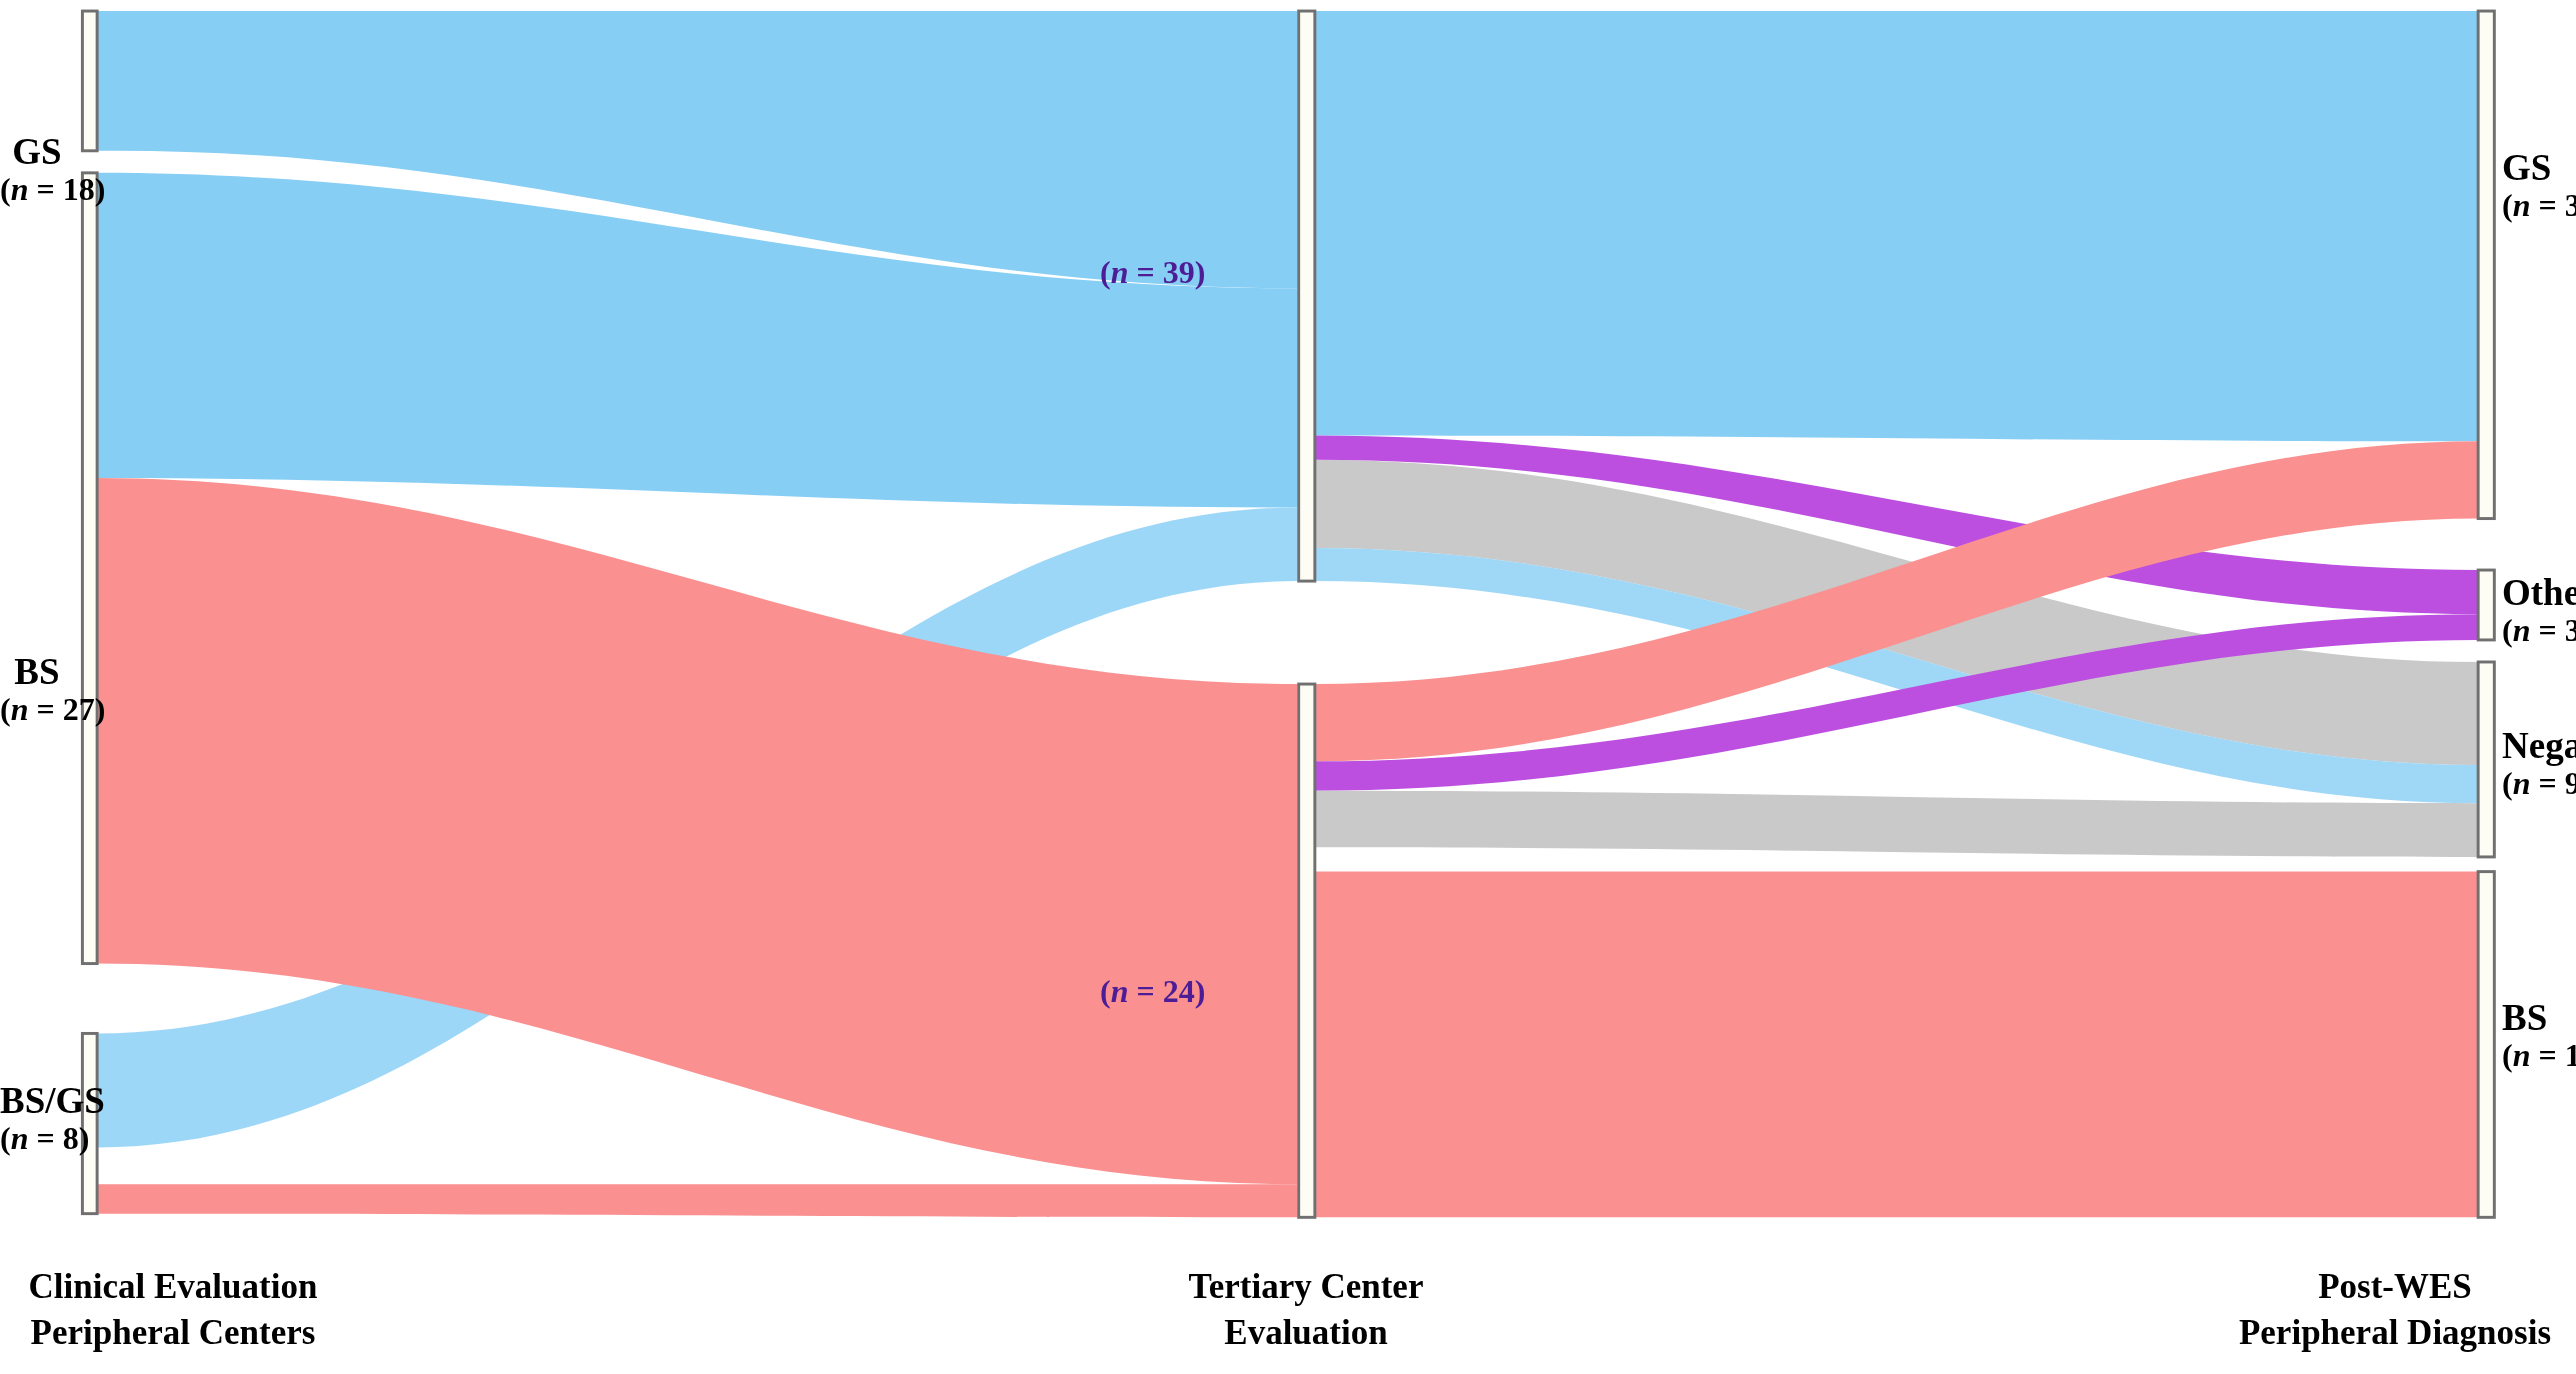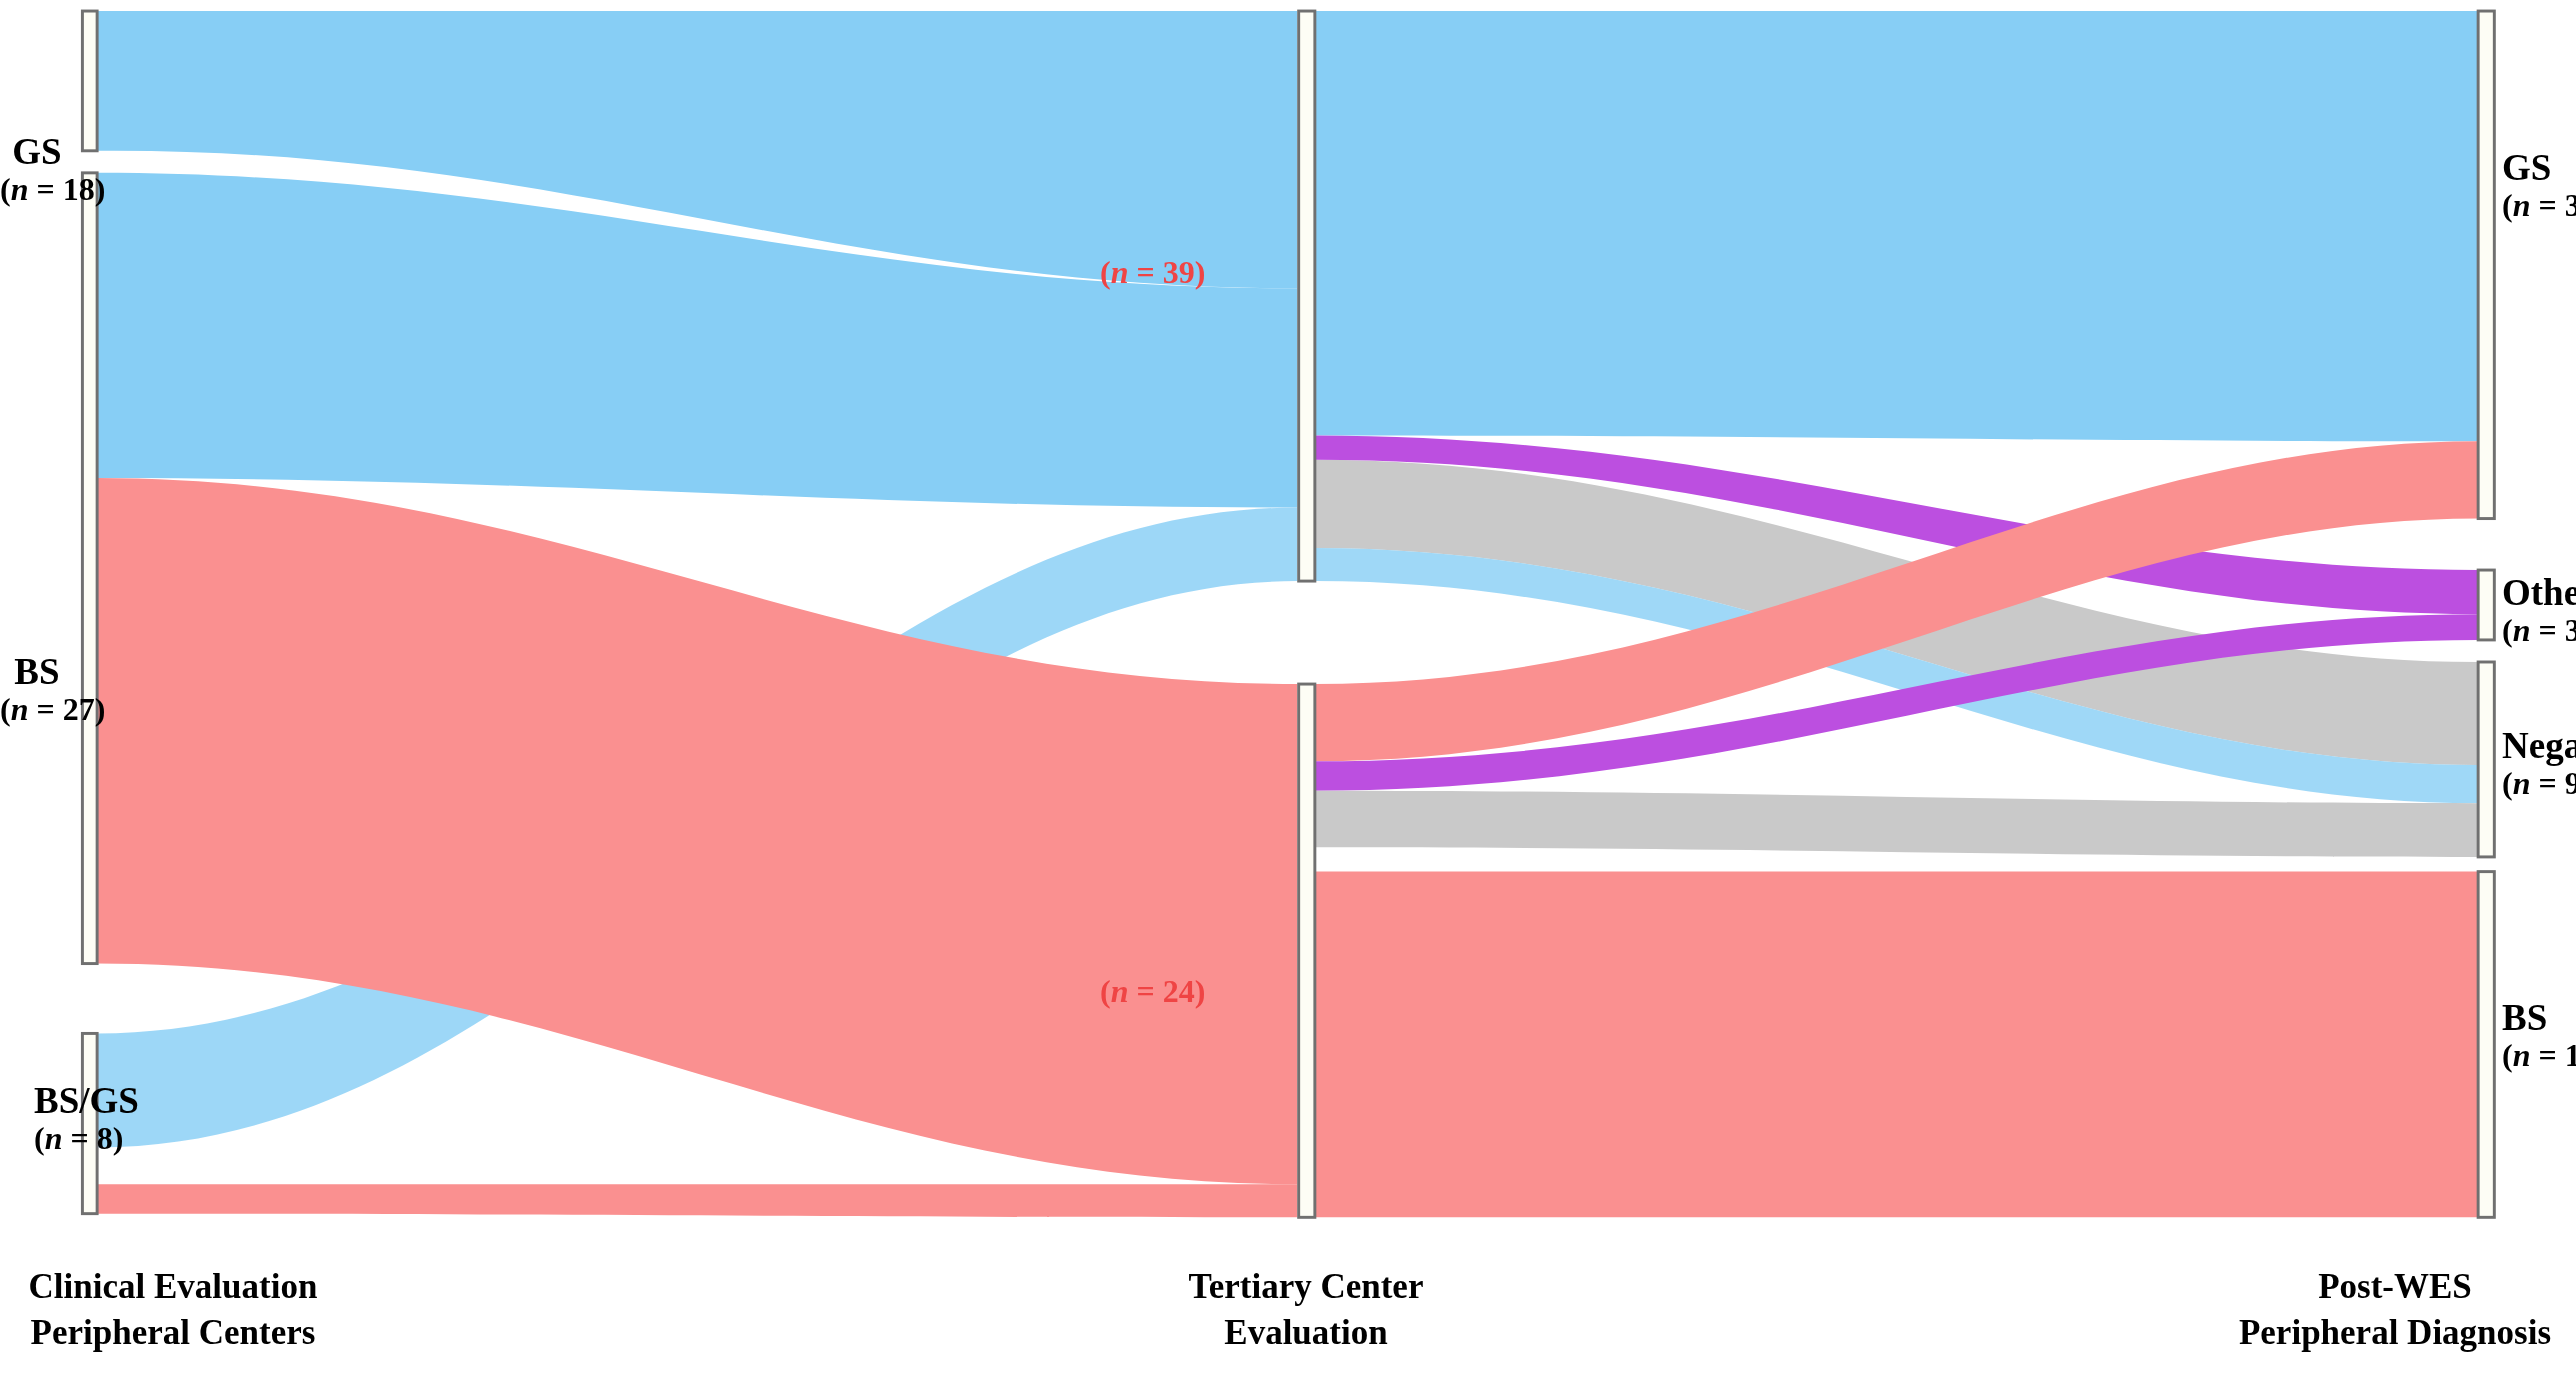--- a/index.html
+++ b/index.html
@@ -44,21 +44,21 @@
     text-align: center;
   }
   .node-label.right {
     text-align: center;
   }
   .flow-label {
     position: absolute;
     font-family: "Liberation Serif", "DejaVu Serif", serif;
     font-weight: bold;
     font-size: 32px;
-    color: #ef4444;
+    color: #4c1d95;
     white-space: nowrap;
   }
   .axis-caption {
     position: absolute;
     font-family: "Liberation Serif", "DejaVu Serif", serif;
     font-weight: bold;
     font-size: 35px;
     color: #000000;
     text-align: center;
     line-height: 1.32;
@@ -177,21 +177,21 @@
   <div class="node-label left" style="left:0px; top:131px; width:74px;">
     <span class="name">GS</span>
     <span class="count">(<span class="ital">n</span><span> = </span><span>18</span>)</span>
   </div>
 
   <div class="node-label left" style="left:0px; top:651px; width:74px;">
     <span class="name">BS</span>
     <span class="count">(<span class="ital">n</span><span> = </span><span>27</span>)</span>
   </div>
 
-  <div class="node-label left" style="left:0px; top:1080px; width:74px;margin-left:34px;">
+  <div class="node-label left" style="left:0px; top:1080px; width:74px;">
     <span class="name">BS/GS</span>
     <span class="count">(<span class="ital">n</span><span> = </span><span>8</span>)</span>
   </div>
 
   <div class="flow-label" style="left:1100px; top:254px;">
     (<span class="ital">n</span><span> = </span><span>39</span>)
   </div>
 
   <div class="flow-label" style="left:1100px; top:973px;">
     (<span class="ital">n</span><span> = </span><span>24</span>)

